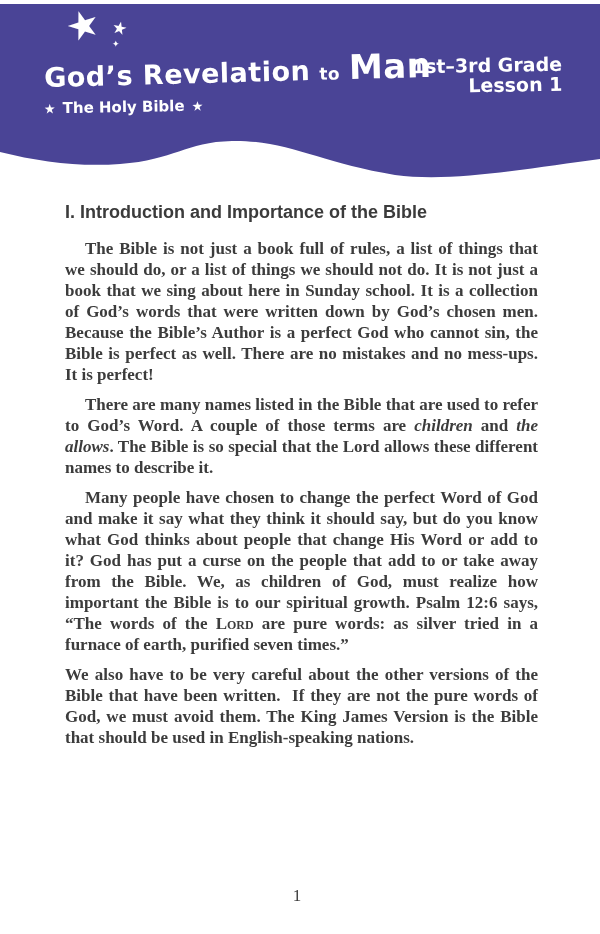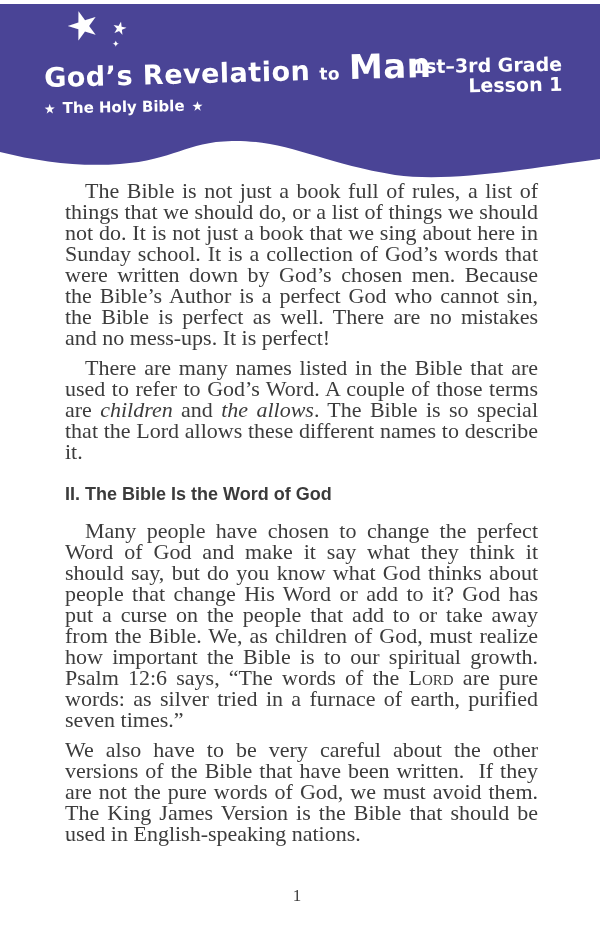--- a/index.html
+++ b/index.html
@@ -81,26 +81,27 @@
   .section-heading {
     font-family: "Liberation Sans", sans-serif;
     font-weight: bold;
     font-size: 18px;
     color: #3b3b3b;
     margin: 22px 0 15px 0;
     line-height: 1.15;
   }
   .content p {
     font-family: "Liberation Serif", serif;
-    font-size: 22px;
+    font-size: 17px;
     line-height: 21px;
     color: #3c3c3c;
     text-align: justify;
     text-indent: 20px;
     margin: 0 0 9px 0;
+    font-weight: bold;
   }
   .content p.no-indent { text-indent: 0; }
   .run-italic { font-style: italic; }
   .run-smallcaps { font-variant: small-caps; }
 
   
   .page-number {
     position: absolute;
     left: 0; right: 6px; bottom: 28px;
     text-align: center;
@@ -136,22 +137,22 @@
 
     <div class="grade-block">
       <div>1st–3rd Grade</div>
       <div>Lesson 1</div>
     </div>
   </div>
 </header>
 
 <main class="content">
 
+  <h2 class="section-heading">I. Introduction and Importance of the Bible</h2>
   <p><span>The Bible is not just a book full of rules, a list of things that we should do, or a list of things we should not do. It is not just a book that we sing about here in Sunday school. It is a collection of God’s words that were written down by God’s chosen men. Because the Bible’s Author is a perfect God who cannot sin, the Bible is perfect as well. There are no mistakes and no mess-ups. It is perfect!</span></p>
   <p><span>There are many names listed in the Bible that are used to refer to God’s Word. A couple of those terms are </span><span class="run-italic">children</span><span> and </span><span class="run-italic">the allows</span><span>. The Bible is so special that the Lord allows these different names to describe it.</span></p>
 
-  <h2 class="section-heading">II. The Bible Is the Word of God</h2>
   <p><span>Many people have chosen to change the perfect Word of God and make it say what they think it should say, but do you know what God thinks about people that change His Word or add to it? God has put a curse on the people that add to or take away from the Bible. We, as children of God, must realize how important the Bible is to our spiritual growth. Psalm 12:6 says, “The words of the </span><span class="run-smallcaps">Lord</span><span> are pure words: as silver tried in a furnace of earth, purified seven times.”</span></p>
   <p class="no-indent"><span>We also have to be very careful about the other versions of the Bible that have been written.&nbsp; If they are not the pure words of God, we must avoid them. The King James Version is the Bible that should be used in English-speaking nations.</span></p>
 
 </main>
 
 <footer class="page-number">1</footer>
 
 </body></html>

